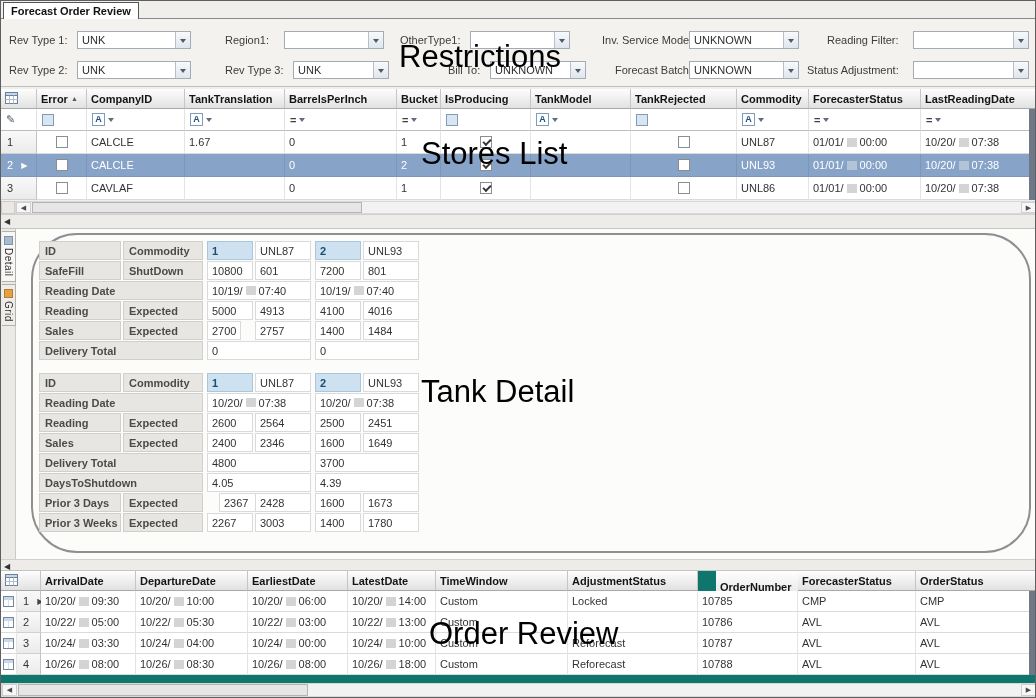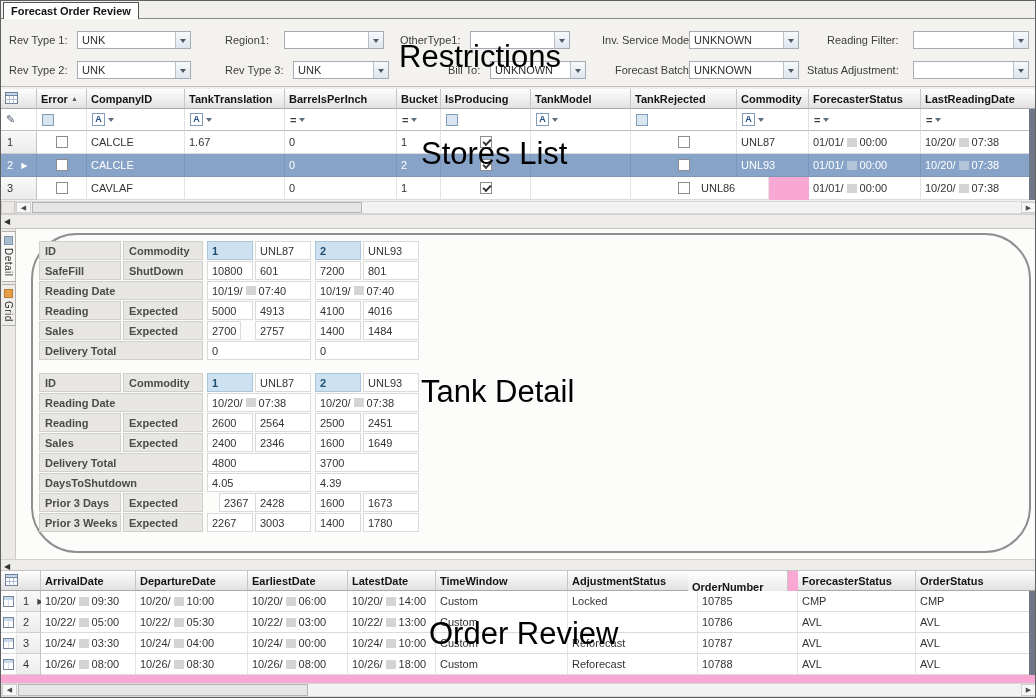--- a/index.html
+++ b/index.html
@@ -6,21 +6,21 @@
 body{background:#fff;}
 #win{position:relative;width:1036px;height:698px;border:1px solid #5f5f5f;background:#f1efec;font-family:"Liberation Sans",sans-serif;font-size:11px;color:#222;overflow:hidden;}
 .tabstrip{position:absolute;left:0;top:0;width:100%;height:18px;background:#f1efec;border-bottom:1px solid #8a8a8a;z-index:4;}
 .tab{position:absolute;left:2px;top:1px;height:17px;background:#fff;border:1px solid #555;border-bottom:none;padding:2px 7px 0;font-weight:bold;font-size:11px;color:#111;white-space:nowrap;}
 .restrictions{position:absolute;left:0;top:18px;width:100%;height:68px;background:#f4f2ef;border-bottom:1px solid #c2c0bc;}
 .rlabel{position:absolute;font-size:11px;color:#3c3c3c;white-space:nowrap;}
 .combo{position:absolute;background:#fff;border:1px solid #a5abb3;height:18px;}
 .cval{position:absolute;left:4px;top:2px;right:17px;font-size:11px;color:#2e2e2e;white-space:nowrap;overflow:hidden;}
 .cbtn{position:absolute;right:0;top:0;bottom:0;width:15px;background:linear-gradient(#f7fafc,#dfe6ee);border-left:1px solid #b9bfc7;}
 .cbtn:after{content:"";position:absolute;left:4px;top:7px;border:3px solid transparent;border-top:4px solid #4f5a66;}
-.grid{position:absolute;background:#f9a8d4;overflow:hidden;}
+.grid{position:absolute;background:#0f766e;overflow:hidden;}
 .ghead{position:absolute;display:flex;align-items:center;background:linear-gradient(#fefefe,#eee 55%,#e1e1e1);border-right:1px solid #c5c5c5;border-bottom:1px solid #a9a9a9;font-weight:bold;color:#141414;padding-left:4px;white-space:nowrap;overflow:hidden;font-size:11px;}
 .sortarr{font-size:7px;color:#5a5a5a;margin-left:3px;}
 .gfilter{position:absolute;display:flex;align-items:center;background:#fff;border-right:1px solid #e2e2e2;border-bottom:1px solid #bdbdbd;padding-left:5px;overflow:hidden;}
 .gcell{position:absolute;display:flex;align-items:center;background:#fff;border-right:1px solid #e4e4e4;border-bottom:1px solid #dbdbdb;color:#333;padding-left:4px;white-space:nowrap;overflow:hidden;}
 .gcell.ccenter{justify-content:center;padding-left:0;}
 .growhdr{position:absolute;display:flex;align-items:center;background:linear-gradient(#f9f9f9,#ebebeb);border-right:1px solid #c3c3c3;border-bottom:1px solid #cfcfcf;color:#333;padding-left:6px;}
 .rowmark{margin-left:8px;font-size:8px;color:#444;}
 .sel{background:#87a3c7 !important;color:#fff !important;border-right-color:#7b96b8 !important;border-bottom-color:#7b96b8 !important;}
 .growhdr.sel .rowmark{color:#fff;}
 .cb{width:12px;height:12px;background:#fff;border:1px solid #8d8d8d;position:relative;flex:0 0 auto;display:inline-block;}
@@ -259,21 +259,21 @@
       <div class="gcell" style="left: 184px; top: 88px; width: 100px; height: 23px;"></div>
       <div class="gcell" style="left: 284px; top: 88px; width: 112px; height: 23px;">0</div>
       <div class="gcell" style="left: 396px; top: 88px; width: 44px; height: 23px;">1</div>
       <div class="gcell ccenter" style="left: 440px; top: 88px; width: 90px; height: 23px;">
         <span class="cb on"></span>
       </div>
       <div class="gcell" style="left: 530px; top: 88px; width: 100px; height: 23px;"></div>
       <div class="gcell ccenter" style="left: 630px; top: 88px; width: 106px; height: 23px;">
         <span class="cb"></span>
       </div>
-      <div class="gcell" style="left: 696px; top: 88px; width: 72px; height: 23px;">UNL86</div>
+      <div class="gcell" style="left: 736px; top: 88px; width: 72px; height: 23px;">UNL86</div>
       <div class="gcell" style="left: 808px; top: 88px; width: 112px; height: 23px;">01/01/<span class="redact"></span>00:00</div>
       <div class="gcell" style="left: 920px; top: 88px; width: 116px; height: 23px;">10/20/<span class="redact"></span>07:38</div>
     </div>
   <div class="sb-stub" style="left:0;top:200px;width:14px;height:13px;"></div>
   <div class="hscroll" style="left:14px;top:200px;width:1022px;height:13px;">
     <div class="sb-btn left">◀</div>
     <div class="sb-thumb" style="left:16px;width:330px;"></div>
     <div class="sb-btn right">▶</div>
   </div>
   <div class="vscroll" style="left:1028px;top:108px;height:91px;">
@@ -322,21 +322,21 @@
       </div>
       <div class="ghead" style="left: 347px; top: 0px; width: 88px; height: 20px;">
         <span>LatestDate</span>
       </div>
       <div class="ghead" style="left: 435px; top: 0px; width: 132px; height: 20px;">
         <span>TimeWindow</span>
       </div>
       <div class="ghead" style="left: 567px; top: 0px; width: 130px; height: 20px;">
         <span>AdjustmentStatus</span>
       </div>
-      <div class="ghead" style="left: 687px; top: 0px; width: 100px; height: 32px;">
+      <div class="ghead" style="left: 715px; top: 0px; width: 100px; height: 32px;">
         <span>OrderNumber</span>
       </div>
       <div class="ghead" style="left: 797px; top: 0px; width: 118px; height: 20px;">
         <span>ForecasterStatus</span>
       </div>
       <div class="ghead" style="left: 915px; top: 0px; width: 121px; height: 20px;">
         <span>OrderStatus</span>
       </div>
       <div class="gcell ccenter" style="left: 0px; top: 20px; width: 16px; height: 21px;">
         <span class="minigrid"></span>

